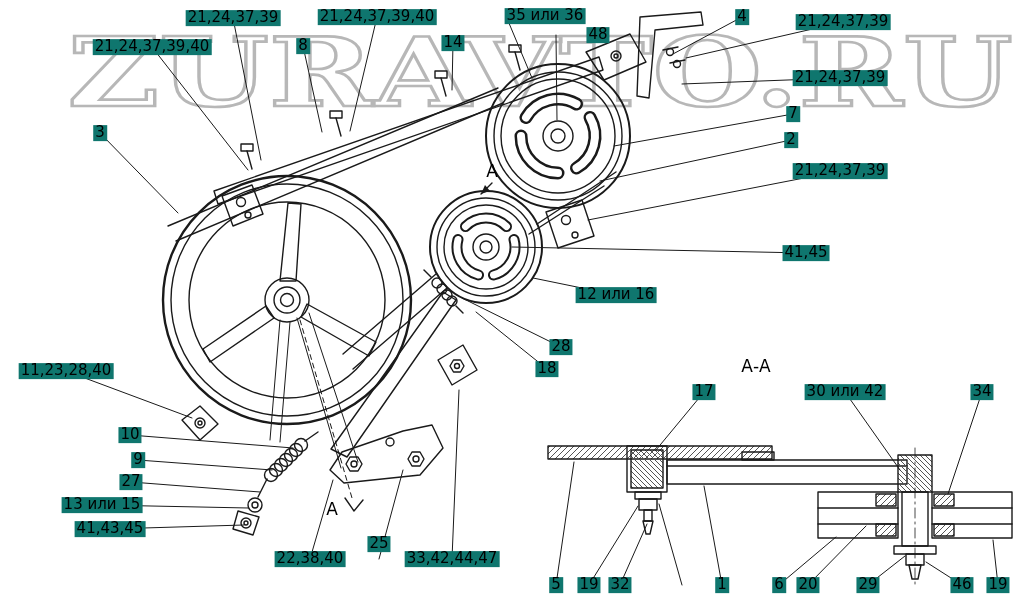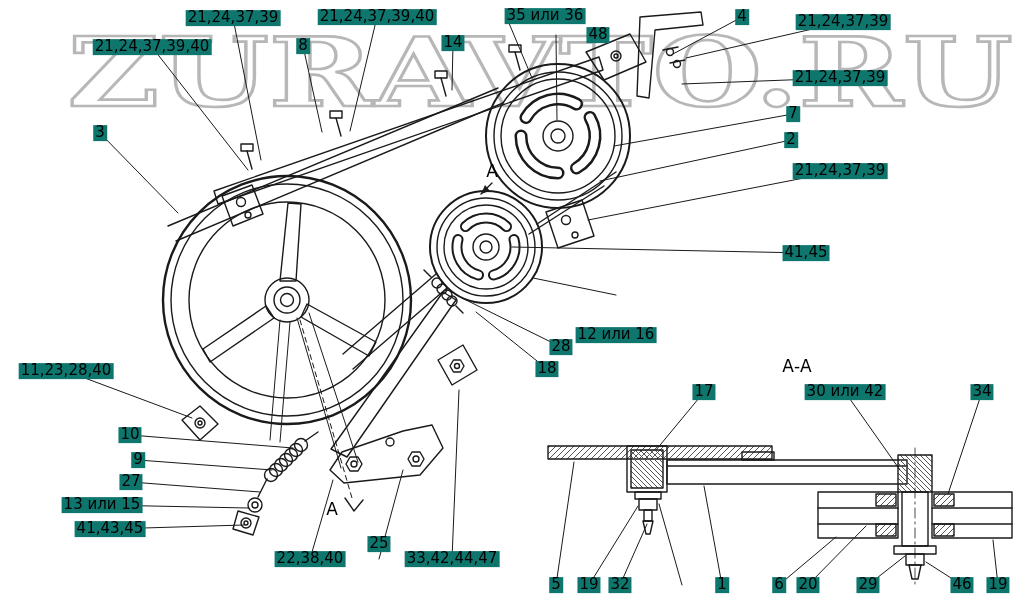--- a/index.html
+++ b/index.html
@@ -275,34 +275,34 @@
       <div class="callout" style="left: 303px; top: 46px;">8</div>
       <div class="callout" style="left: 453px; top: 43px;">14</div>
       <div class="callout" style="left: 556px; top: 35px; margin-left: 42px;">48</div>
       <div class="callout" style="left: 840px; top: 78px;">21,24,37,39</div>
       <div class="callout" style="left: 793px; top: 114px;">7</div>
       <div class="callout" style="left: 791px; top: 140px;">2</div>
       <div class="callout" style="left: 840px; top: 171px;">21,24,37,39</div>
       <div class="callout" style="left: 100px; top: 133px;">3</div>
       <div class="callout large" style="left: 492px; top: 172px;">A</div>
       <div class="callout" style="left: 806px; top: 253px;">41,45</div>
-      <div class="callout" style="left: 616px; top: 295px; margin-top: 40px;">12 или 16</div>
+      <div class="callout" style="left: 616px; top: 295px;">12 или 16</div>
       <div class="callout" style="left: 561px; top: 347px;">28</div>
       <div class="callout" style="left: 547px; top: 369px;">18</div>
       <div class="callout" style="left: 66px; top: 371px;">11,23,28,40</div>
       <div class="callout" style="left: 130px; top: 435px;">10</div>
       <div class="callout" style="left: 138px; top: 460px;">9</div>
       <div class="callout" style="left: 131px; top: 482px;">27</div>
       <div class="callout" style="left: 102px; top: 505px;">13 или 15</div>
       <div class="callout" style="left: 110px; top: 529px;">41,43,45</div>
       <div class="callout large" style="left: 332px; top: 510px;">A</div>
       <div class="callout" style="left: 310px; top: 559px;">22,38,40</div>
       <div class="callout" style="left: 379px; top: 544px;">25</div>
       <div class="callout" style="left: 452px; top: 559px;">33,42,44,47</div>
-      <div class="callout large" style="left: 797px; top: 367px;">А-А</div>
+      <div class="callout large" style="left: 756px; top: 367px;">А-А</div>
       <div class="callout" style="left: 704px; top: 392px;">17</div>
       <div class="callout" style="left: 845px; top: 392px;">30 или 42</div>
       <div class="callout" style="left: 982px; top: 392px;">34</div>
       <div class="callout" style="left: 556px; top: 585px;">5</div>
       <div class="callout" style="left: 589px; top: 585px;">19</div>
       <div class="callout" style="left: 620px; top: 585px; text-align: center;">32</div>
       <div class="callout" style="left: 682px; top: 585px; margin-top: 32px;">26</div>
       <div class="callout" style="left: 722px; top: 585px;">1</div>
       <div class="callout" style="left: 779px; top: 585px;">6</div>
       <div class="callout" style="left: 808px; top: 585px;">20</div>

